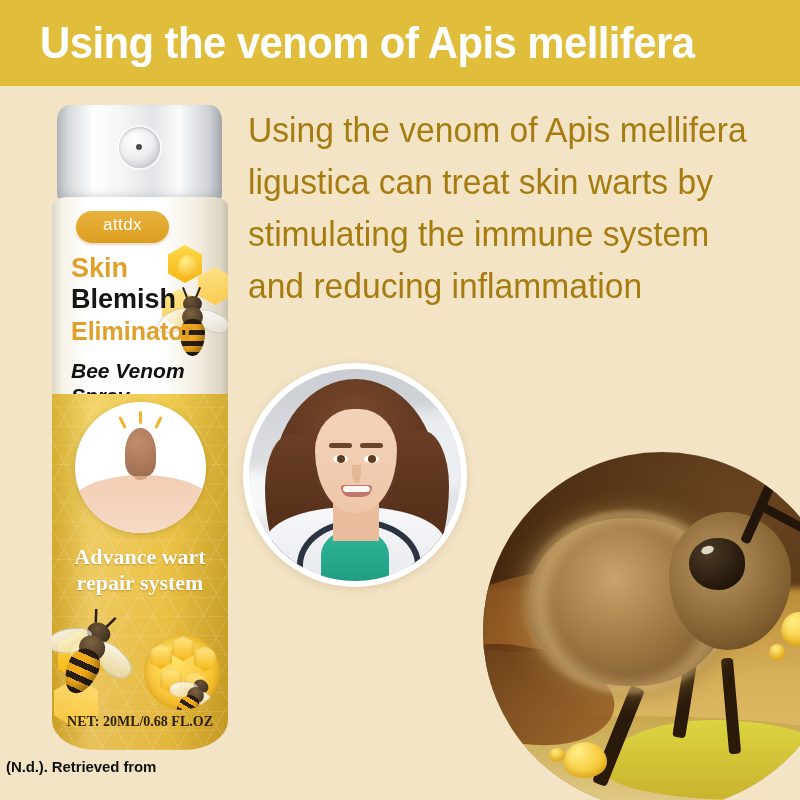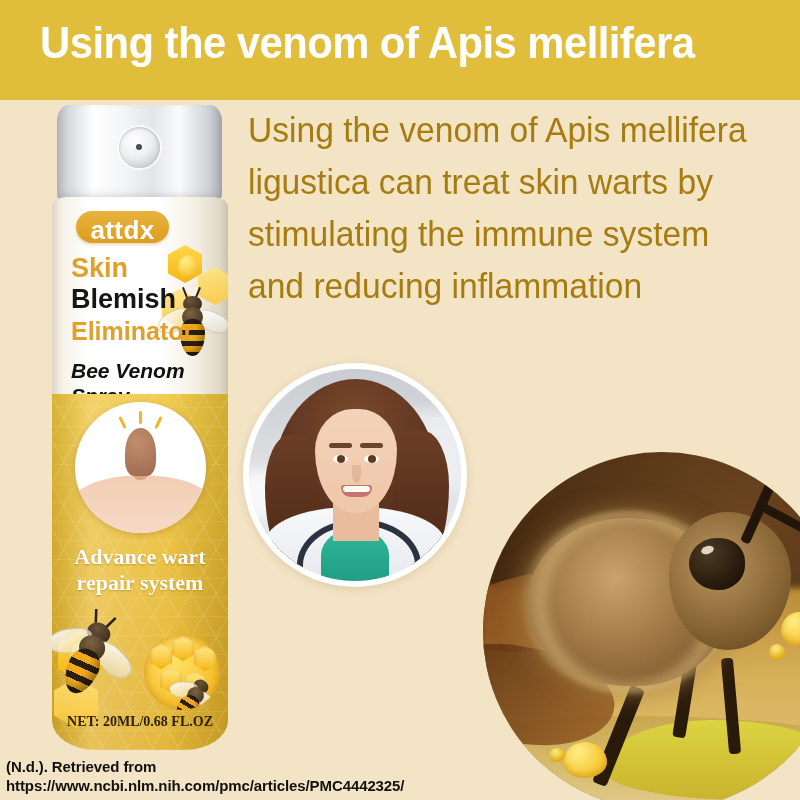--- a/index.html
+++ b/index.html
@@ -18,21 +18,21 @@
     height: 800px;
     overflow: hidden;
     background: #F3E4C6;
   }
 
   
   .header-band {
     position: absolute;
     left: 0; top: 0;
     width: 800px;
-    height: 100px;
+    height: 86px;
     background: #E0BE3C;
     overflow: hidden;
   }
   .header-title {
     position: absolute;
     left: 40px;
     top: 17px;
     font-family: "Liberation Sans", sans-serif;
     font-weight: bold;
     font-size: 45px;
@@ -124,22 +124,22 @@
     border-radius: 16px;
     background: linear-gradient(to bottom, #e8b23d, #dd9e20);
     box-shadow: 0 2px 3px rgba(150,110,20,.25);
   }
   .brand-pill span {
     position: absolute;
     left: 0; right: 0;
     top: 4px;
     text-align: center;
     color: #ffffff;
-    font-size: 26px;
-    font-weight: bold;
+    font-size: 17px;
+    font-weight: normal;
     letter-spacing: .4px;
   }
   .lbl-skin {
     position: absolute;
     left: 19px; top: 56px;
     font-size: 27px; font-weight: bold;
     color: #E0A02A;
   }
   .lbl-blemish {
     position: absolute;
@@ -682,16 +682,15 @@
     <div class="bc-antenna" style="left:296px; top:42px; width:9px; height:48px; transform:rotate(-62deg);"></div>
 
     <div class="bc-honey" style="left:298px; top:160px; width:36px; height:34px;"></div>
     <div class="bc-honey" style="left:286px; top:192px; width:16px; height:16px;"></div>
     <div class="bc-honey" style="left:80px; top:290px; width:44px; height:36px;"></div>
     <div class="bc-honey" style="left:66px; top:296px; width:16px; height:14px;"></div>
   </div>
 
   <div class="citation">
     <div>(N.d.). Retrieved from</div>
-    <div>https://www.ncbi.nlm.nih.com/pmc/articles/PMC4442325/</div>
   </div>
 
 </div>
 
 </body></html>

